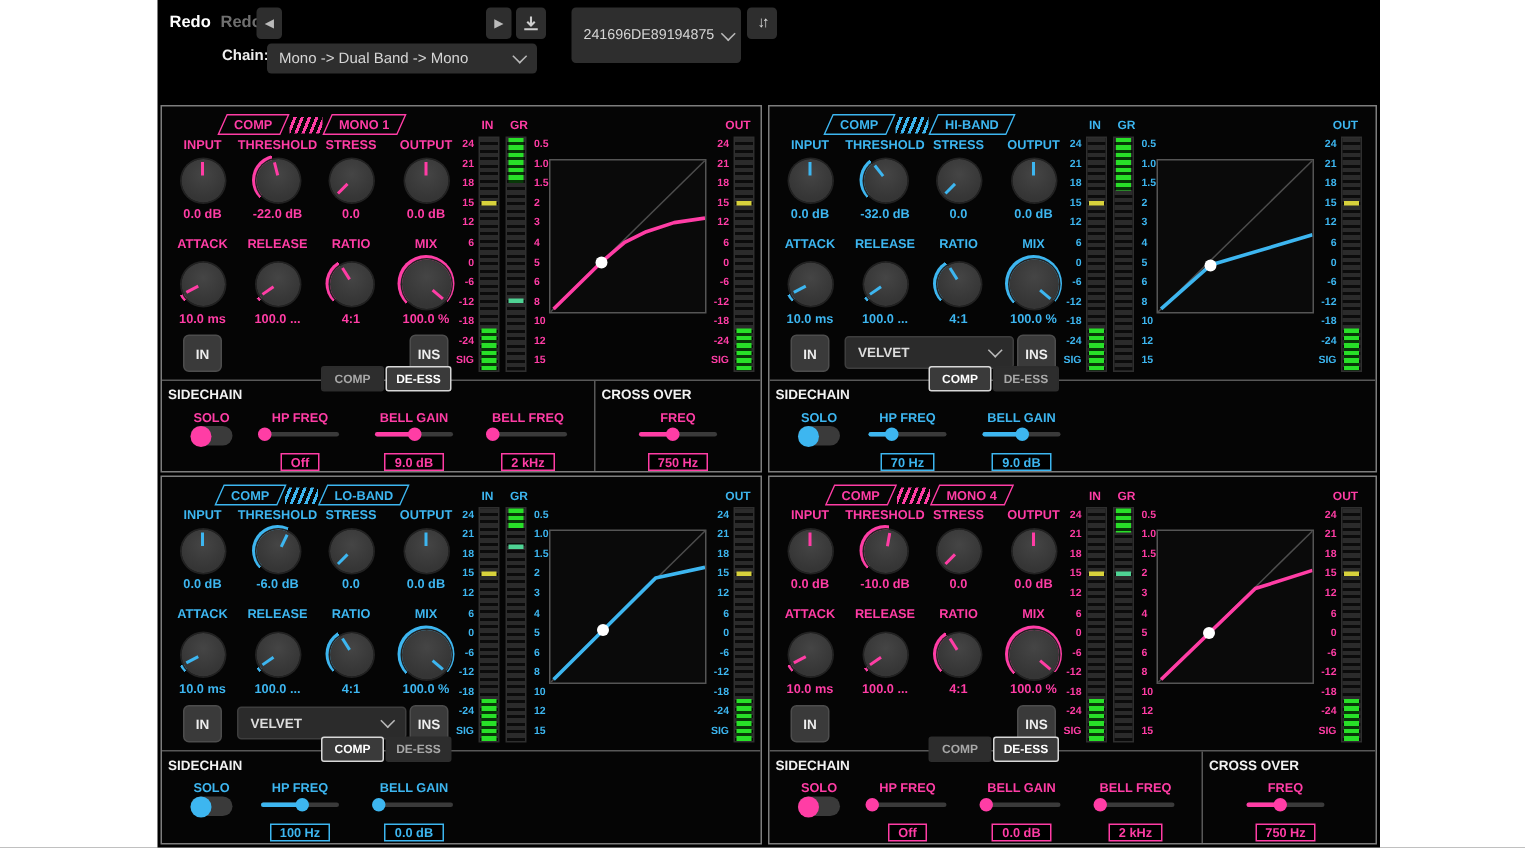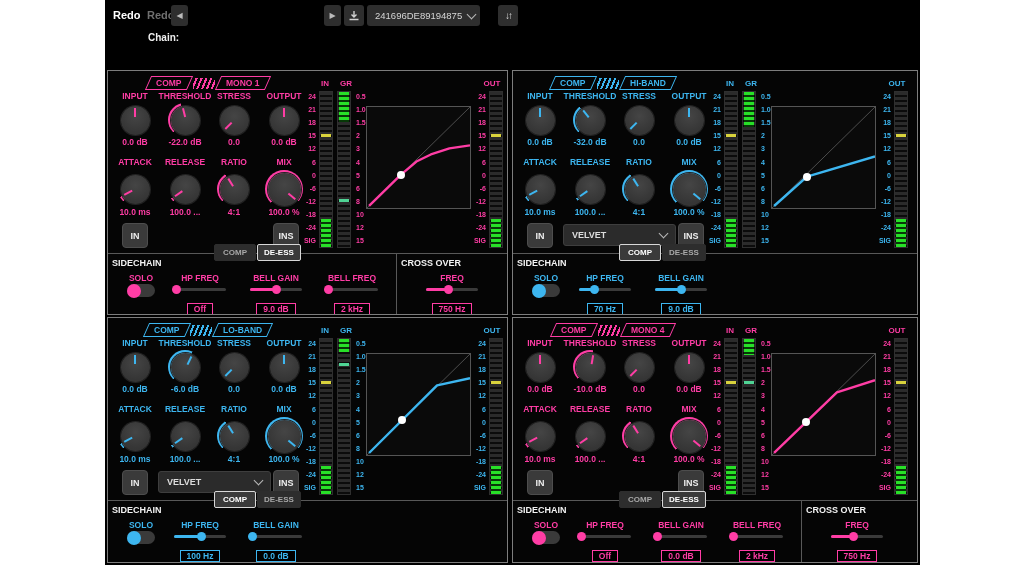--- a/index.html
+++ b/index.html
@@ -13,21 +13,21 @@
        align-items:center;justify-content:center;font-size:8px;}
   .btn.prev{left:66px;top:5px;width:17px;height:21px;}
   .btn.next{left:219px;top:5px;width:17px;height:21px;}
   .btn.save{left:239px;top:5px;width:20px;height:21px;}
   .btn.swap{left:393px;top:5px;width:20px;height:21px;font-size:10px;color:#ddd;letter-spacing:-2px;}
   .dd{position:absolute;background:#2e2e2e;border-radius:3px;color:#d6d6d6;font-size:10px;
       display:flex;align-items:center;padding:0 8px;box-sizing:border-box;}
   .dd .grow{flex:1;}
   .dd.preset{left:86px;top:5px;width:130px;height:21px;color:#8a8a8a;}
   .dd.preset .grow{text-align:center;}
-  .dd.session{left:262px;top:5px;width:113px;height:21px;font-size:9.5px;}
+  .dd.session{left:276px;top:5px;width:113px;height:37px;font-size:9.5px;}
   .dd.chain{left:73px;top:29px;width:180px;height:20px;}
   .dd.channel{left:263px;top:29px;width:126px;height:20px;font-size:9.5px;}
   .chainlabel{position:absolute;left:43px;top:32px;font-size:10px;font-weight:bold;color:#eee;}
   .chev{width:6px;height:6px;border-right:1.6px solid #b9b9b9;border-bottom:1.6px solid #b9b9b9;
         transform:rotate(45deg);margin-left:6px;margin-top:-3px;flex:none;}
   
   .tabs{position:absolute;left:0;top:50px;display:flex;}
   .tab{width:96.6px;height:20px;background:#151515;border:1px solid #3a3a3a;border-bottom:none;
        color:#8a8a8a;font-size:10px;display:flex;align-items:center;justify-content:center;box-sizing:border-box;}
   .tab.active{background:#2e2e2e;color:#fff;}
@@ -100,20 +100,24 @@
       </svg>
     </div>
     <div class="dd session">
       <span class="grow">241696DE89194875</span>
       <span class="chev"></span>
     </div>
     <div class="btn swap">
       <span>↓↑</span>
     </div>
     <span class="chainlabel">Chain:</span>
+    <div class="dd chain">
+      <span class="grow">Mono -&gt; Dual Band -&gt; Mono</span>
+      <span class="chev"></span>
+    </div>
   </div>
   <div id="panels">
       <div class="panel" style="left: 2px; top: 70px; width: 401px; height: 245px; --ac: #ff3da5;">
         <div class="phead">
           <div class="badge">
             <span>COMP</span>
           </div>
           <div class="hatch"></div>
           <div class="badge">
             <span>MONO 1</span>

